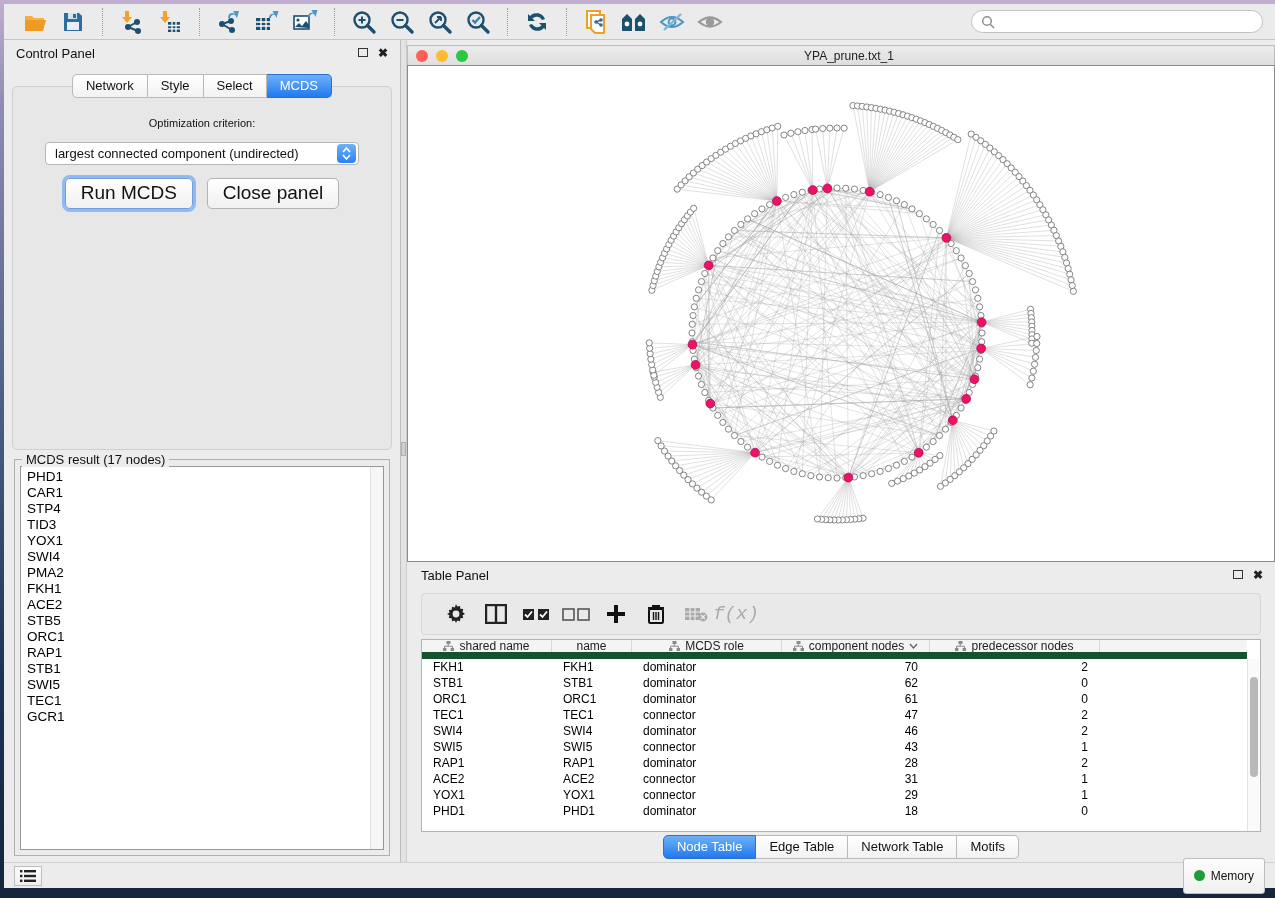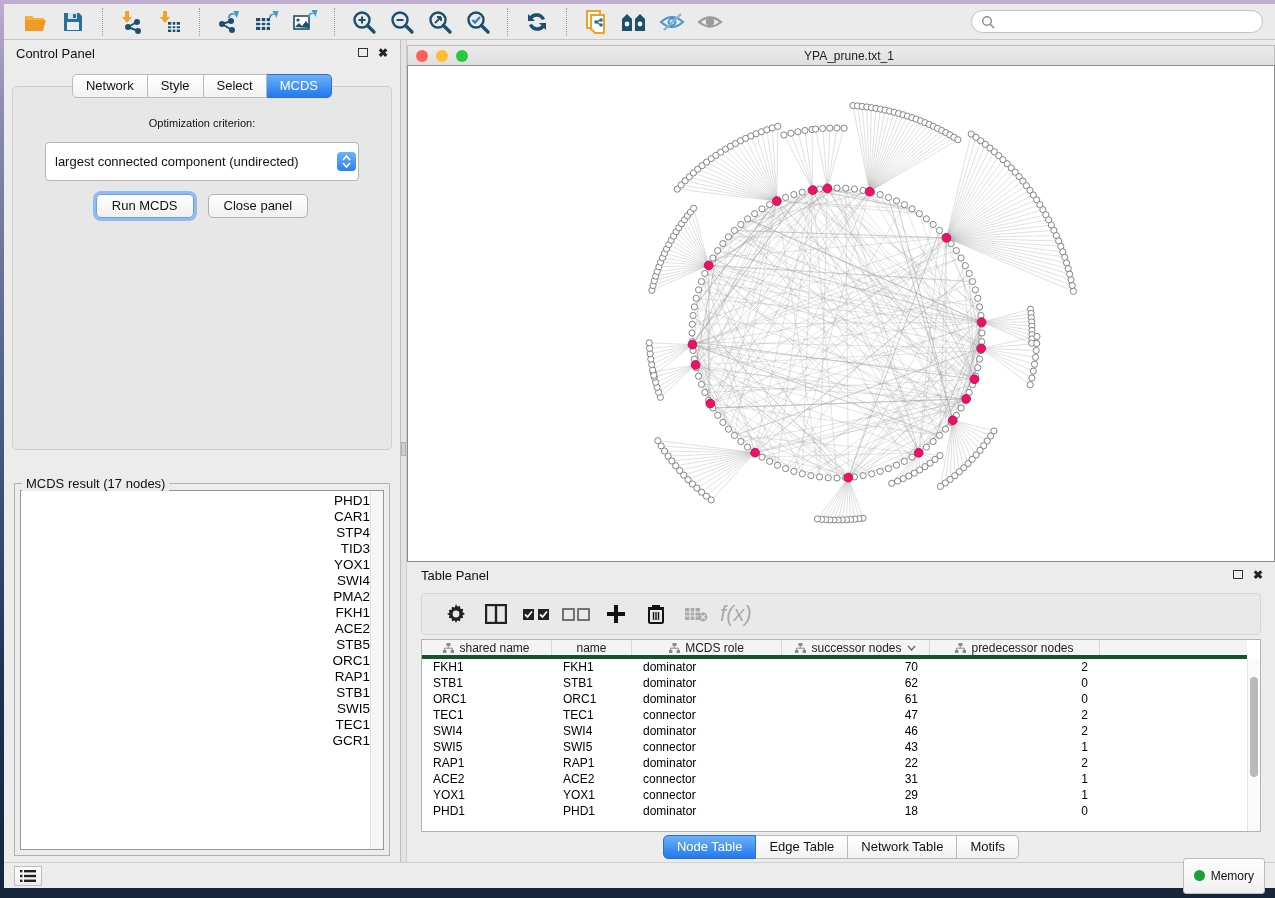--- a/index.html
+++ b/index.html
@@ -32,32 +32,32 @@
   .tabs-row { display:flex; justify-content:center; position:relative; z-index:2; margin-top:8px; }
   .tab { font-size:13px; padding:3px 13px 4px; background:linear-gradient(#ffffff,#f2f2f2);
     border:1px solid #b9b9b9; border-left-width:0; color:#111; cursor:default; }
   .tab:first-child { border-left-width:1px; border-radius:5px 0 0 5px; }
   .tab:last-child { border-radius:0 5px 5px 0; }
   .tab.active { background:linear-gradient(#6db1f8,#2279ee); color:#fff; border-color:#2d6fd0; }
 
   .cp-card { margin:-12px 8px 0; padding-top:30px; height:364px; flex:none;
     background:#e7e7e7; border:1px solid #cfcfcf; border-radius:5px; text-align:center; }
   .crit-label { font-size:11px; color:#111; }
-  .selectbox { margin:13px auto 8px; width:314px; height:39px; background:#fff;
+  .selectbox { margin:13px auto 8px; width:314px; height:23px; background:#fff;
     border:1px solid #b6b6b6; border-radius:4px; display:flex; align-items:center; overflow:hidden; }
   .selectbox .val { flex:1; font-size:13px; text-align:left; padding-left:9px; color:#111; white-space:nowrap; }
   .stepper { width:19px; height:19px; margin-right:2px; border-radius:4px;
     background:linear-gradient(#6fb2f9,#2e80f0); display:flex; flex-direction:column;
     align-items:center; justify-content:center; gap:1px; flex:none; }
   .btn-row { margin-top:13px; display:flex; justify-content:center; gap:14px; }
-  .btn { font-size:13px; padding:3px 15px 4px; background:linear-gradient(#ffffff,#f0f0f0);
+  .btn { font-size:19px; padding:3px 15px 4px; background:linear-gradient(#ffffff,#f0f0f0);
     border:1px solid #b3b3b3; border-radius:5px; color:#111; cursor:default; }
   .btn.focused { box-shadow:0 0 0 3px rgba(90,155,250,.6); border-color:#6f9fe0; }
 
-  .fieldset { margin:26px 10px 6px; flex:1; position:relative; min-height:0;text-align:right; }
+  .fieldset { margin:2px 10px 6px; flex:1; position:relative; min-height:0; }
   .fieldset .frame { position:absolute; inset:7px 0 0 0; border:1px solid #b0b0b0; }
   .fieldset .legend { position:absolute; top:0; left:8px; background:#ececec; padding:0 4px;
     font-size:13px; color:#111; z-index:1; }
   .mcds-list { position:absolute; inset:14px 6px 6px 6px; background:#fff;
     border:1px solid #979797; display:flex; overflow:hidden; }
   .mcds-items { flex:1; padding:2px 0 0 6px; }
   .list-item { font-size:13.5px; line-height:16px; color:#000; }
   .list-scroll { width:13px; background:#f6f6f6; border-left:1px solid #e2e2e2; flex:none; }
 
   
@@ -75,27 +75,27 @@
   .light { width:12px; height:12px; border-radius:50%; }
   .net-title { position:absolute; left:16px; right:0; text-align:center; font-size:12px; color:#222; }
   .net-canvas { flex:1; background:#fff; border:1px solid #8b8b8b; position:relative; overflow:hidden; }
   .net-canvas svg { position:absolute; inset:0; width:100%; height:100%; }
 
   
   .tpanel { flex:1; display:flex; flex-direction:column; min-height:0; }
   .tp-toolbar { margin:5px 14px 0; height:42px; background:#e9e9e9; border:1px solid #d6d6d6;
     border-radius:4px; display:flex; align-items:center; padding:0 14px; gap:0; flex:none; }
   .tp-tool { width:40px; height:30px; display:flex; align-items:center; justify-content:center; cursor:default; }
-  .fx { font-family:Liberation Sans, sans-serif; font-style:italic; font-size:22px; color:#aaa; }
+  .fx { font-family:Liberation Mono, monospace; font-style:italic; font-size:19px; color:#aaa; }
 
   .tbl-wrap { margin:4px 14px 0; flex:1; background:#fff; border:1px solid #b3b3b3;
     position:relative; overflow:hidden; min-height:0; }
   .tbl { position:absolute; inset:0 13px 0 0; }
   .thead { display:grid; grid-template-columns:130px 80px 150px 148px 170px 1fr; height:19px;
-    background:#f4f4f4; border-bottom:4px solid #14532d; }
+    background:#f4f4f4; border-bottom:7px solid #14532d; }
   .th { display:flex; align-items:center; justify-content:center; gap:5px; font-size:12px;
     color:#222; border-right:1px solid #d8d8d8; overflow:hidden; white-space:nowrap; cursor:default; }
   .th:last-child { border-right:none; }
   .trow { display:grid; grid-template-columns:130px 80px 150px 148px 170px 1fr; height:16px; }
   .td { font-size:12px; color:#000; padding-left:11px; display:flex; align-items:center;
     white-space:nowrap; overflow:hidden; }
   .td.num { justify-content:flex-end; padding-right:12px; padding-left:0; }
   .tbl-scroll { position:absolute; top:19px; right:0; bottom:0; width:13px;
     background:#fafafa; border-left:1px solid #e3e3e3; }
   .tbl-thumb { position:absolute; left:2px; right:2px; top:18px; height:100px;
@@ -1229,21 +1229,21 @@
                 </div>
                 <div class="th">
                   <svg width="11" height="10" viewBox="0 0 11 10">
                     <g fill="#8a8a8a">
                       <rect x="3.5" y="0" width="4" height="3"></rect>
                       <rect x="0" y="7" width="3.4" height="3"></rect>
                       <rect x="7.6" y="7" width="3.4" height="3"></rect>
                       <path d="M5.2 3v2.2 M1.6 7V5.2h7.8V7" stroke="#8a8a8a" stroke-width="1" fill="none"></path>
                     </g>
                   </svg>
-                  <span>successor nodes</span>
+                  <span>component nodes</span>
                   <svg width="9" height="6" viewBox="0 0 9 6">
                     <path d="M1 1 L4.5 5 L8 1" fill="none" stroke="#666" stroke-width="1.4"></path>
                   </svg>
                 </div>
                 <div class="th">
                   <svg width="11" height="10" viewBox="0 0 11 10">
                     <g fill="#8a8a8a">
                       <rect x="3.5" y="0" width="4" height="3"></rect>
                       <rect x="0" y="7" width="3.4" height="3"></rect>
                       <rect x="7.6" y="7" width="3.4" height="3"></rect>
@@ -1300,21 +1300,21 @@
                   <div class="td">SWI5</div>
                   <div class="td">connector</div>
                   <div class="td num">43</div>
                   <div class="td num">1</div>
                   <div class="td"></div>
                 </div>
                 <div class="trow">
                   <div class="td">RAP1</div>
                   <div class="td">RAP1</div>
                   <div class="td">dominator</div>
-                  <div class="td num">22</div>
+                  <div class="td num">28</div>
                   <div class="td num">2</div>
                   <div class="td"></div>
                 </div>
                 <div class="trow">
                   <div class="td">ACE2</div>
                   <div class="td">ACE2</div>
                   <div class="td">connector</div>
                   <div class="td num">31</div>
                   <div class="td num">1</div>
                   <div class="td"></div>

